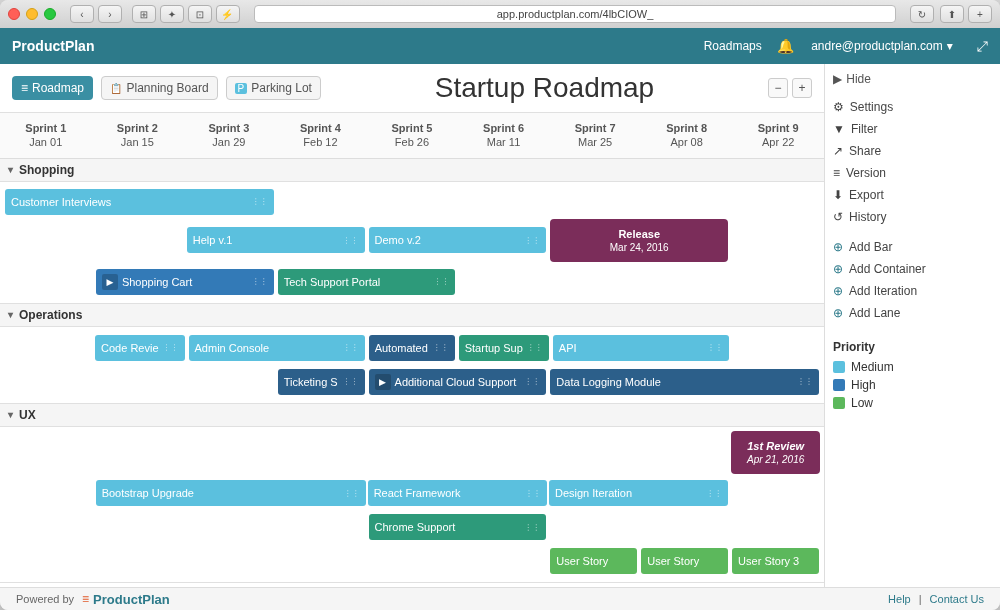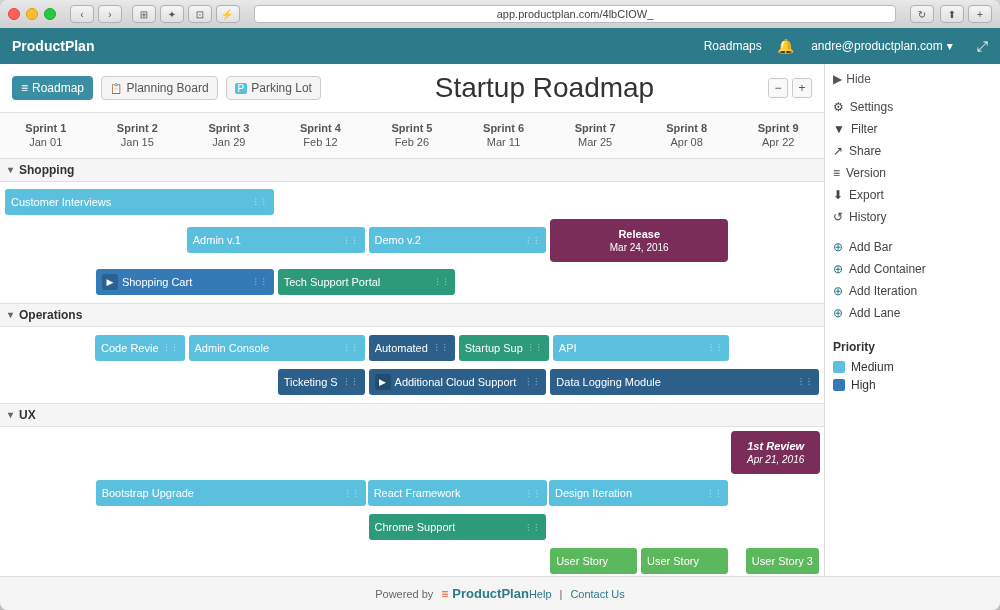--- a/index.html
+++ b/index.html
@@ -71,21 +71,21 @@
     
     .right-panel { width: 175px; background: white; padding: 8px; font-size: 12px; color: #333; overflow-y: auto; flex-shrink: 0; }
     .hide-btn { display: flex; align-items: center; gap: 4px; color: #555; cursor: pointer; margin-bottom: 10px; font-size: 12px; }
     .panel-item { display: flex; align-items: center; gap: 6px; padding: 4px 0; cursor: pointer; color: #444; font-size: 12px; }
     .panel-divider { height: 8px; }
     .panel-section-title { font-weight: bold; font-size: 12px; margin-top: 8px; margin-bottom: 4px; }
     .priority-item { display: flex; align-items: center; gap: 6px; font-size: 12px; padding: 2px 0; }
     .priority-dot { width: 12px; height: 12px; border-radius: 2px; flex-shrink: 0; }
 
     
-    .footer { background: #f5f5f5; border-top: 1px solid #ddd; height: 34px; display: flex; align-items: center; justify-content: center; padding: 0 16px; font-size: 11px; color: #666; flex-shrink: 0; }
+    .footer { background: #f5f5f5; border-top: 1px solid #ddd; height: 23px; display: flex; align-items: center; justify-content: space-between; padding: 0 16px; font-size: 11px; color: #666; flex-shrink: 0; }
     .footer-logo { display: flex; align-items: center; gap: 4px; }
     .footer-links { display: flex; gap: 8px; }
     .footer-links a { color: #2d7a8a; text-decoration: none; }
   </style>
 </head>
 <body>
 
 <div class="window">
 
   <div class="title-bar">
@@ -192,21 +192,21 @@
 
               <div style="display:grid; grid-template-columns: repeat(9, 1fr); gap:2px; padding:2px 4px; min-height:34px; align-items:center; position:relative;">
                 <div style="grid-column: 1 / span 3; padding:1px;">
                   <div class="bar bar-blue-light">
                     <span>Customer Interviews</span>
                     <span class="bar-handle">⋮⋮</span>
                   </div>
                 </div>
                 <div style="grid-column: 3 / span 2; padding:1px;">
                   <div class="bar bar-blue-light">
-                    <span>Admin v.1</span>
+                    <span>Help v.1</span>
                     <span class="bar-handle">⋮⋮</span>
                   </div>
                 </div>
                 <div style="grid-column: 5 / span 2; padding:1px;">
                   <div class="bar bar-blue-light">
                     <span>Demo v.2</span>
                     <span class="bar-handle">⋮⋮</span>
                   </div>
                 </div>
                 <div style="grid-column: 7 / span 2; padding:1px;">
@@ -353,21 +353,21 @@
                 <div style="grid-column: 7 / span 1; padding:1px;">
                   <div class="bar bar-green">
                     <span>User Story</span>
                   </div>
                 </div>
                 <div style="grid-column: 8 / span 1; padding:1px;">
                   <div class="bar bar-green">
                     <span>User Story</span>
                   </div>
                 </div>
-                <div style="grid-column: 9 / span 1; padding:1px;margin-left:14px;">
+                <div style="grid-column: 9 / span 1; padding:1px;">
                   <div class="bar bar-green">
                     <span>User Story 3</span>
                   </div>
                 </div>
               </div>
             </div>
           </div>
 
         </div>
       </div>
@@ -426,20 +426,24 @@
       <div class="panel-divider"></div>
 
       <div class="panel-section-title">Priority</div>
       <div class="priority-item">
         <div class="priority-dot" style="background:#5bc0de;"></div>
         <span>Medium</span>
       </div>
       <div class="priority-item">
         <div class="priority-dot" style="background:#337ab7;"></div>
         <span>High</span>
+      </div>
+      <div class="priority-item">
+        <div class="priority-dot" style="background:#5cb85c;"></div>
+        <span>Low</span>
       </div>
     </div>
   </div>
 
   <div class="footer">
     <div class="footer-logo">
       <span>Powered by</span>
       <span style="color:#e05a2b; font-weight:bold; font-size:12px; margin-left:4px;">≡</span>
       <span style="color:#2d7a8a; font-weight:bold; font-size:13px;">ProductPlan</span>
     </div>

